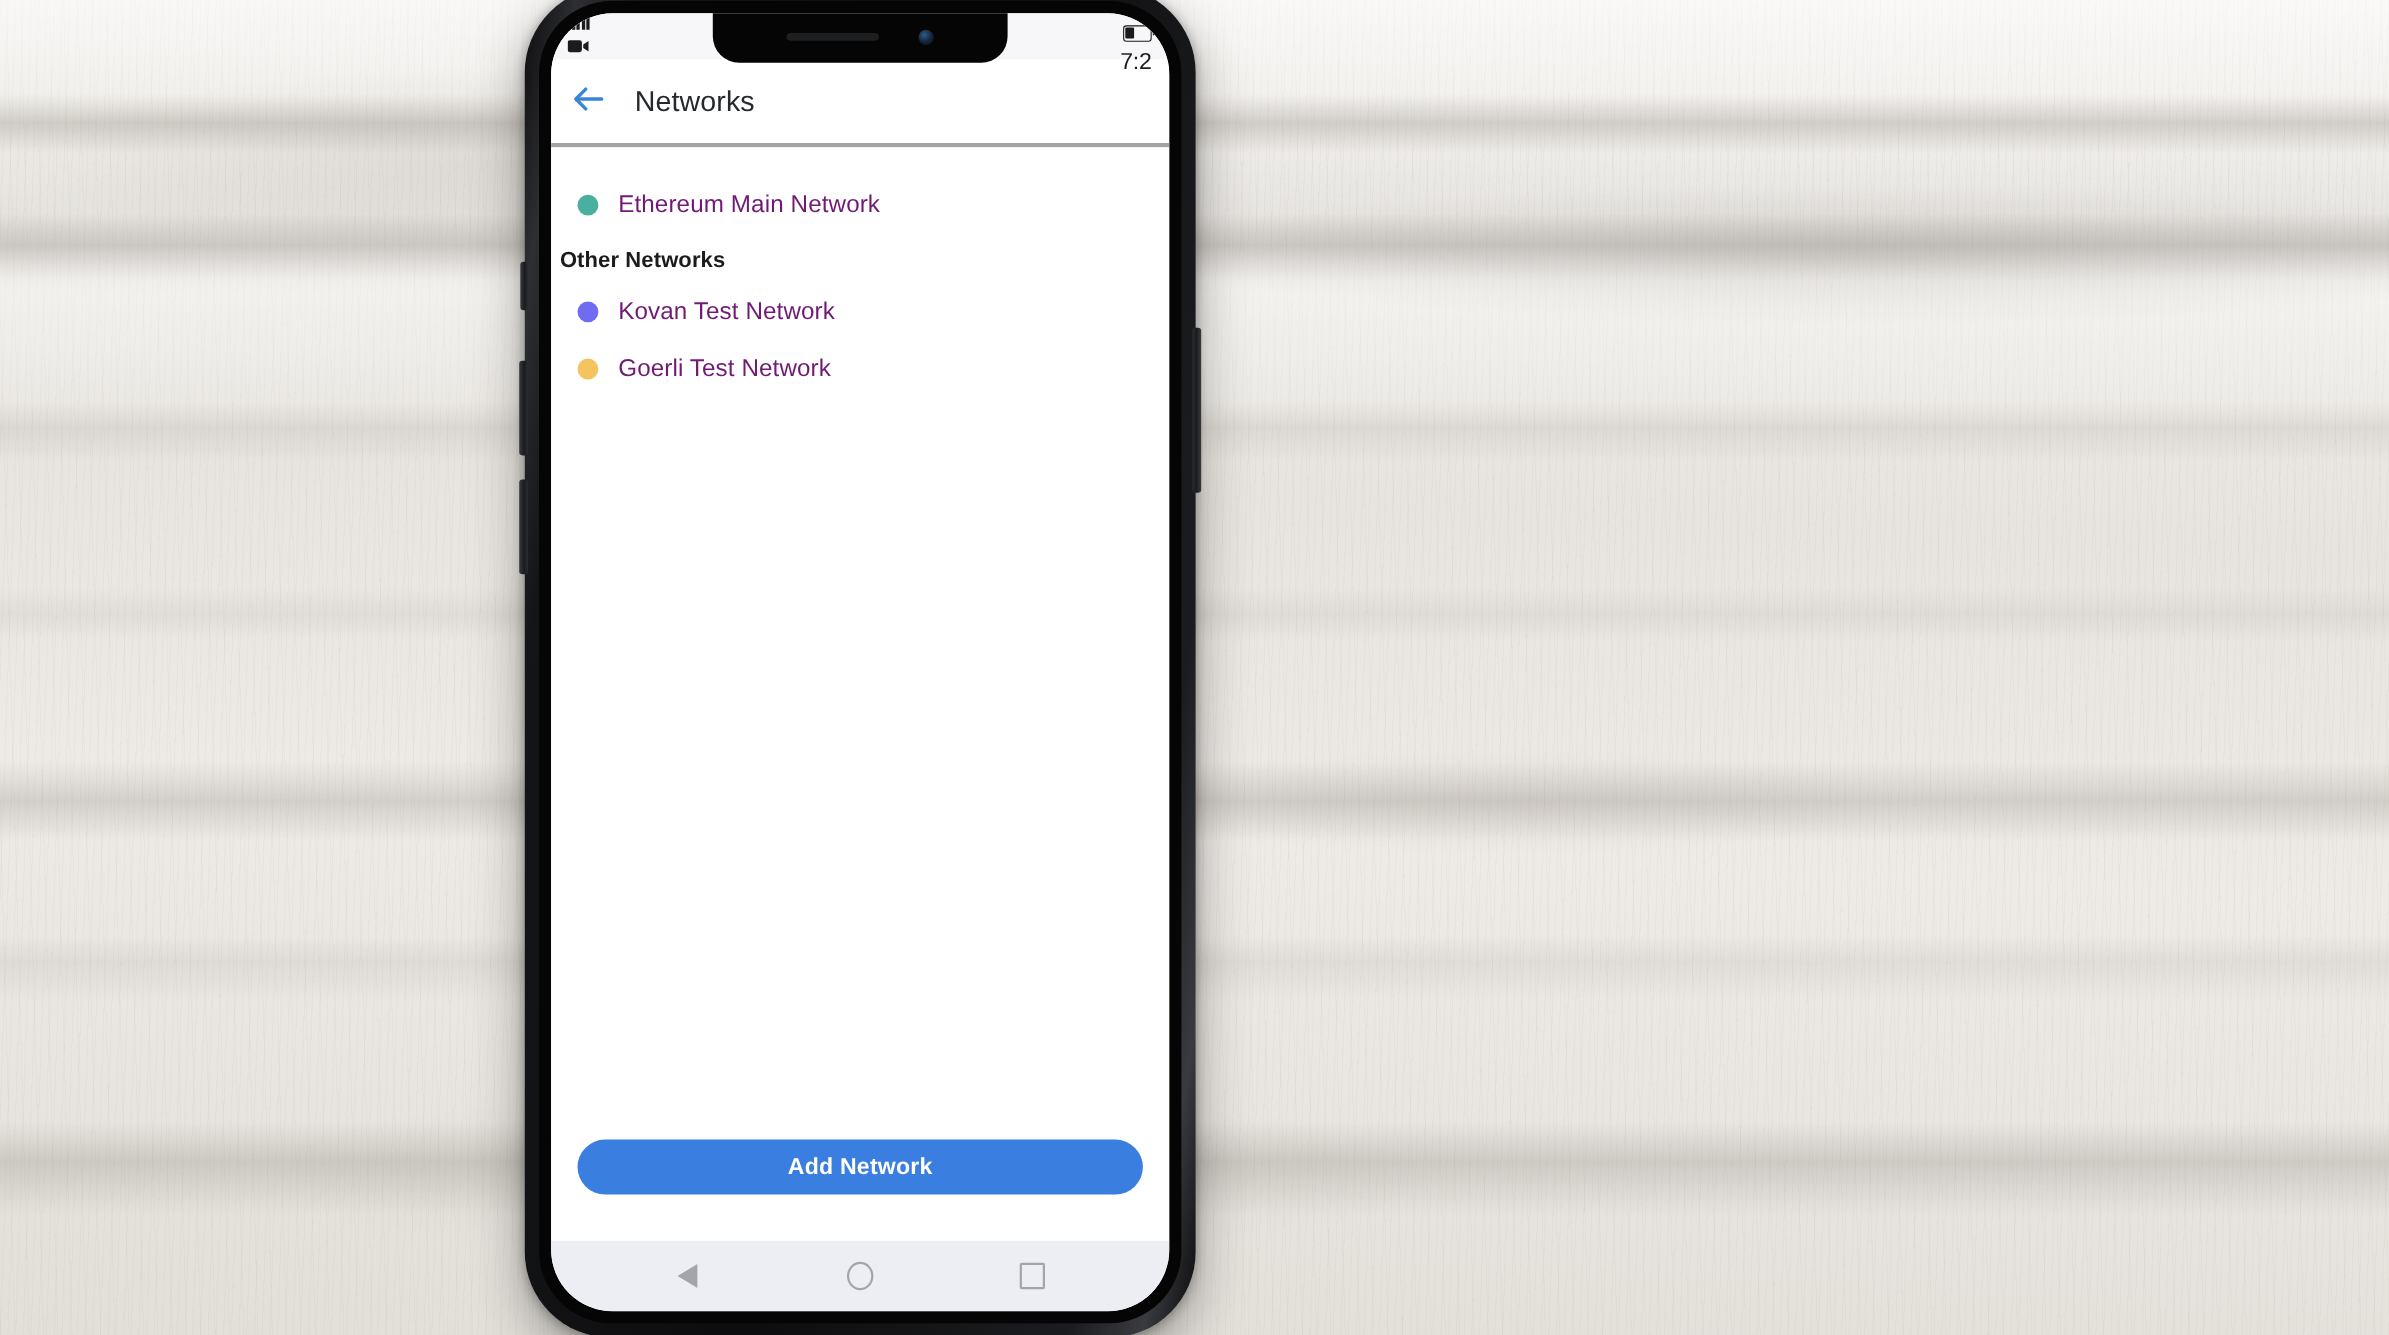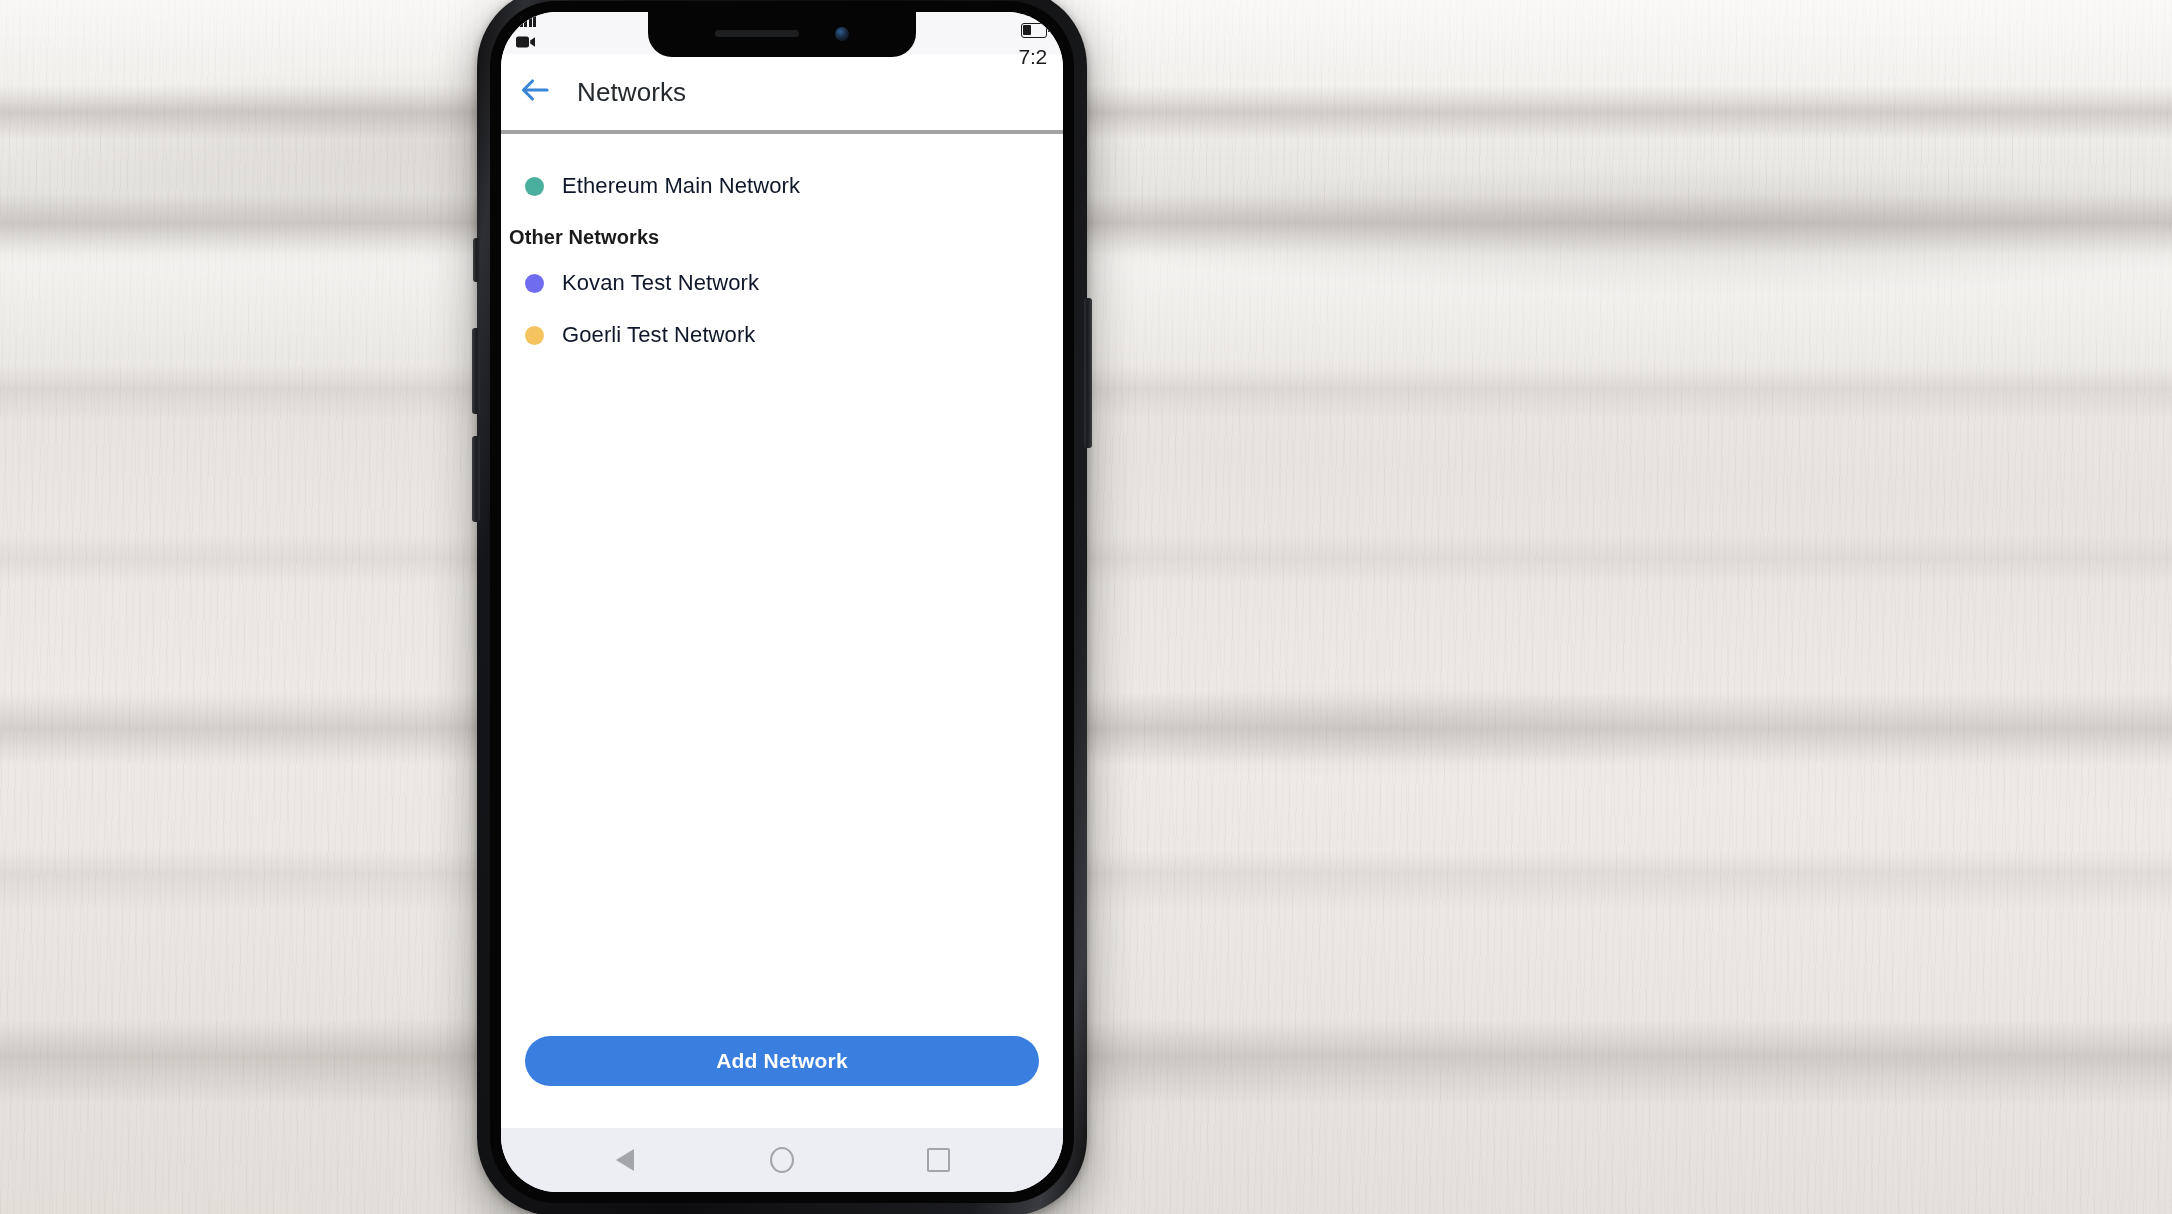--- a/index.html
+++ b/index.html
@@ -188,21 +188,21 @@
     align-items: center;
     padding: 13px 24px;
     cursor: pointer;
     gap: 18px;
   }
   .network-dot {
     width: 19px; height: 19px; border-radius: 50%; flex: 0 0 19px;
   }
   .network-label {
     font-size: 22px;
-    color: #0f172a;
+    color: #701a75;
     letter-spacing: 0.1px;
     text-align: center;
   }
   #other-networks-header {
     font-size: 20px;
     font-weight: bold;
     color: #1b1b1d;
     padding: 14px 24px 8px 8px;
     letter-spacing: 0.1px;
   }

